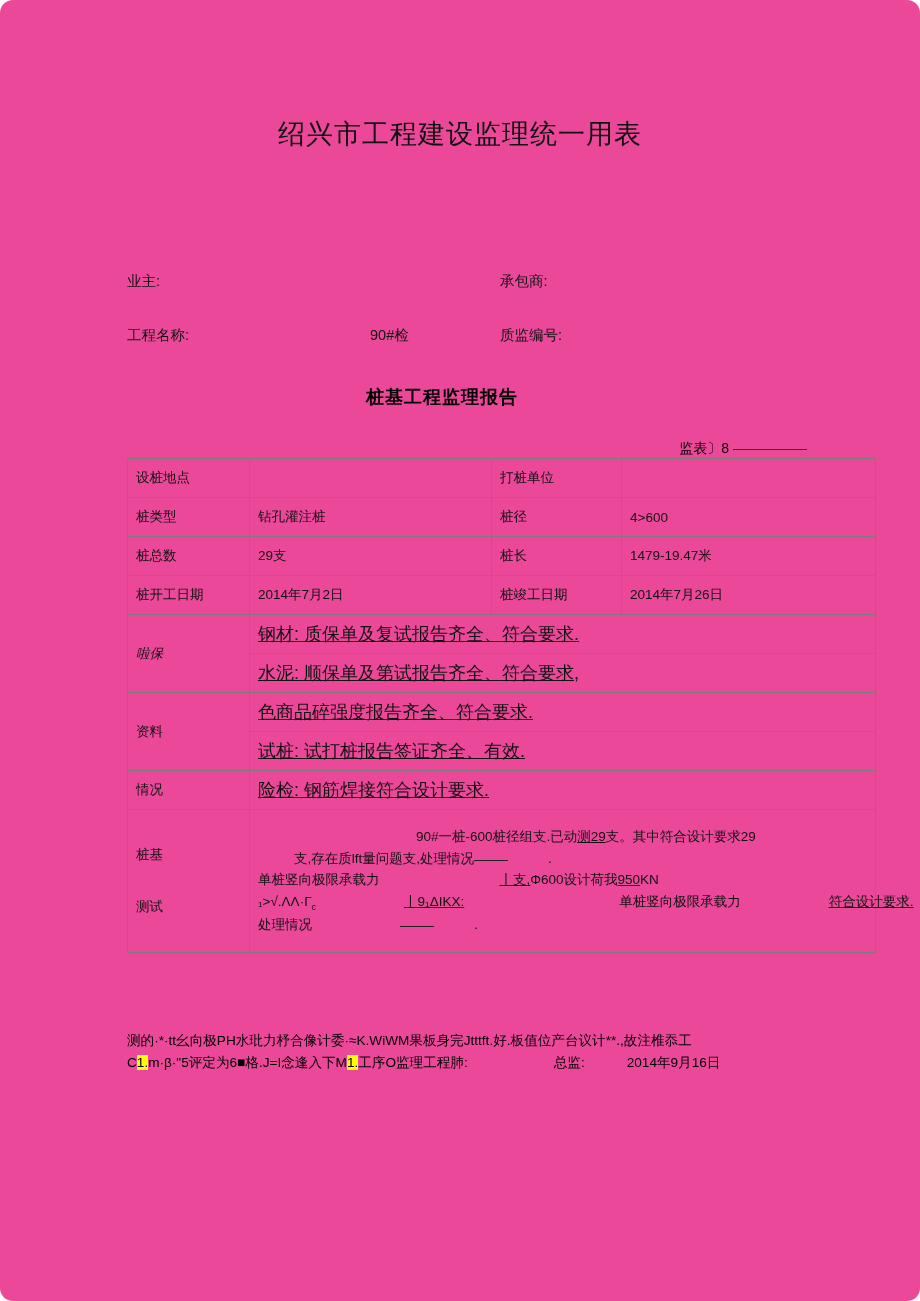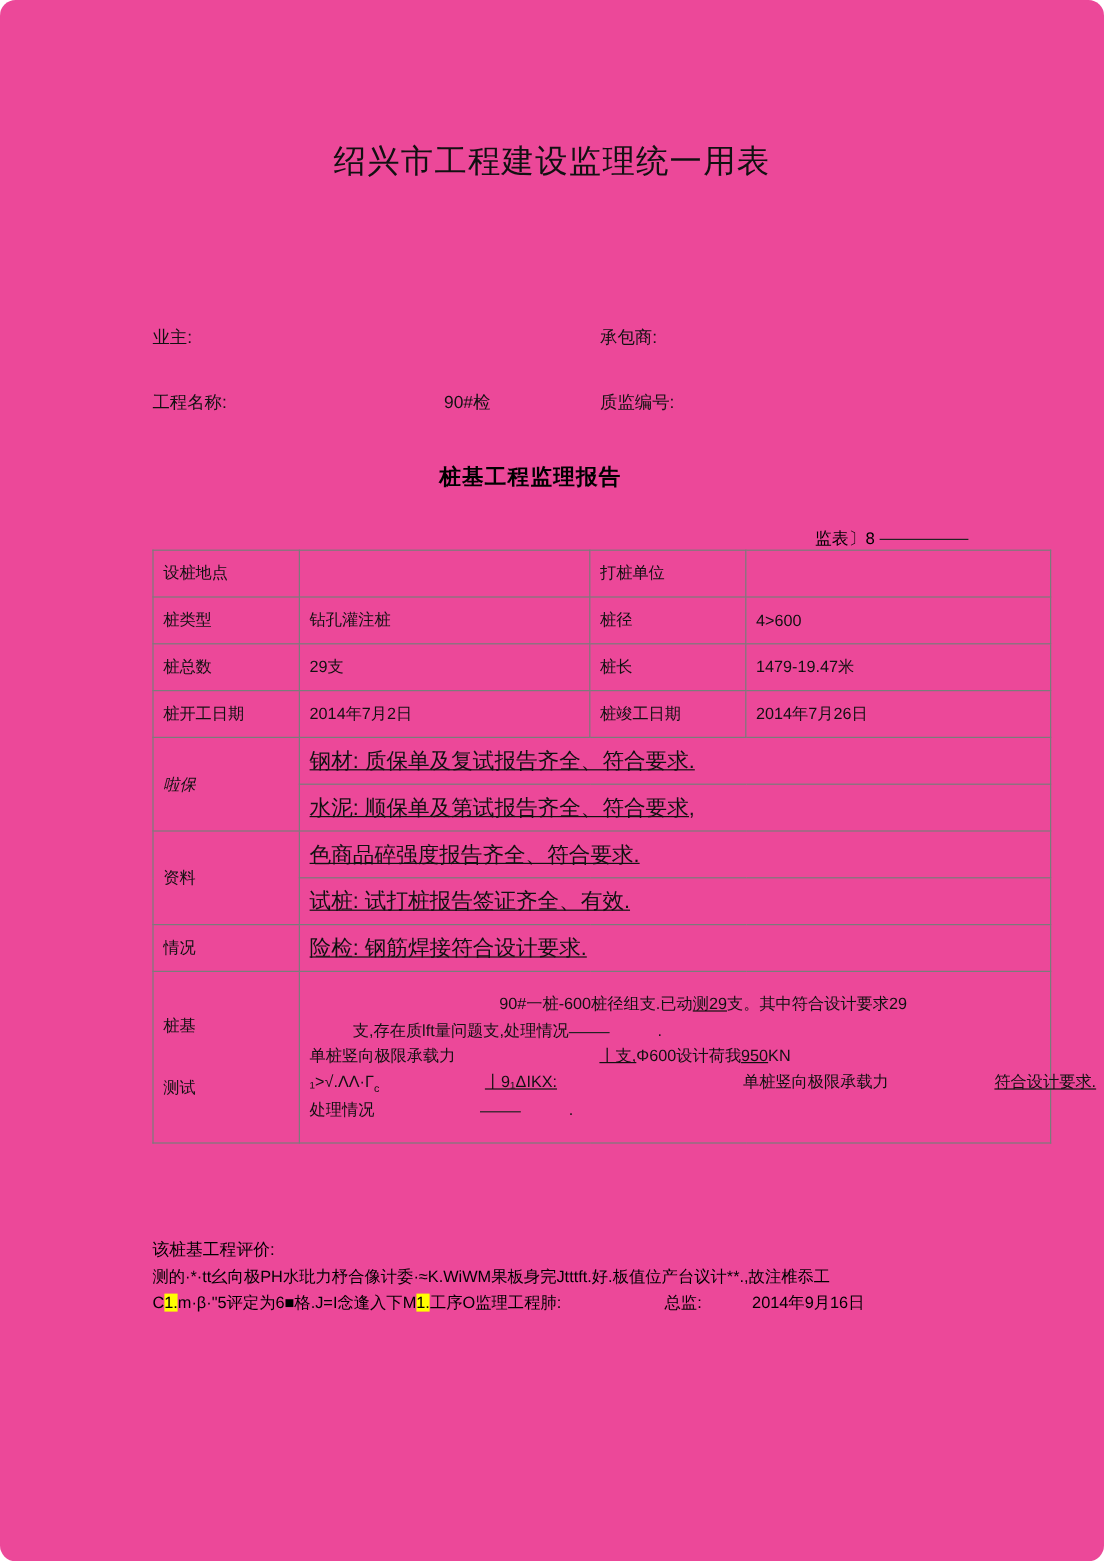--- a/index.html
+++ b/index.html
@@ -248,20 +248,19 @@
           </div>
           <div class="tl">
             <span>处理情况</span><span class="gap-md"></span><span class="uline-blank"></span><span class="gap-sm"></span><span>.</span>
           </div>
         </td>
       </tr>
     </tbody>
   </table>
 
   <div class="bottom">
-    <div class="p1">该桩基工程评价:</div>
     <div class="p3">测的·*·tt幺向极PH水玭力杼合像计委·≈K.WiWM果板身完Jtttft.好.板值位产台议计**.,故注椎忝工</div>
     <div class="p4">
       <span>C</span><span class="hl">1.</span><span>m·β·"5评定为6■格.J=I念逢入下M</span><span class="hl">1.</span><span>工序O监理工程肺:</span><span class="sp-a"></span><span>总监:</span><span class="sp-b"></span><span>2014年9月16日</span>
     </div>
   </div>
 
 </div>
 
 </body></html>

